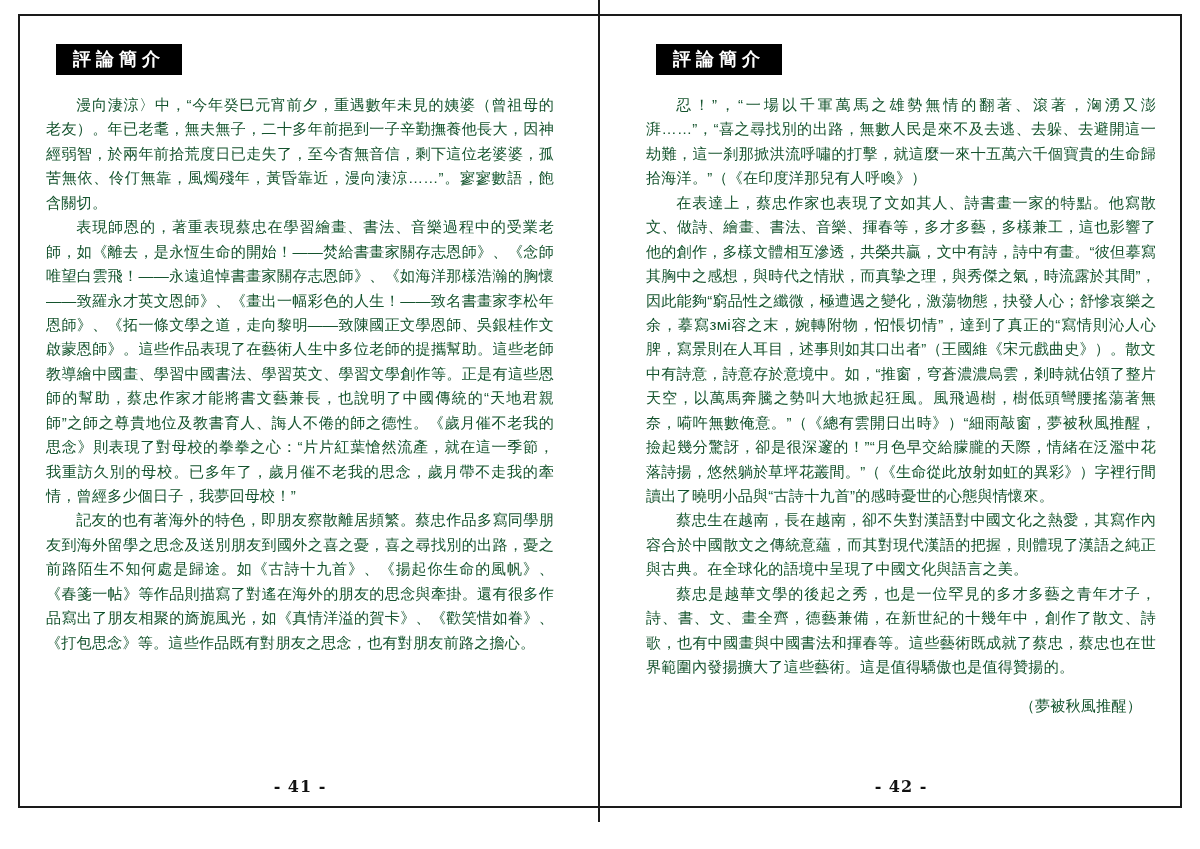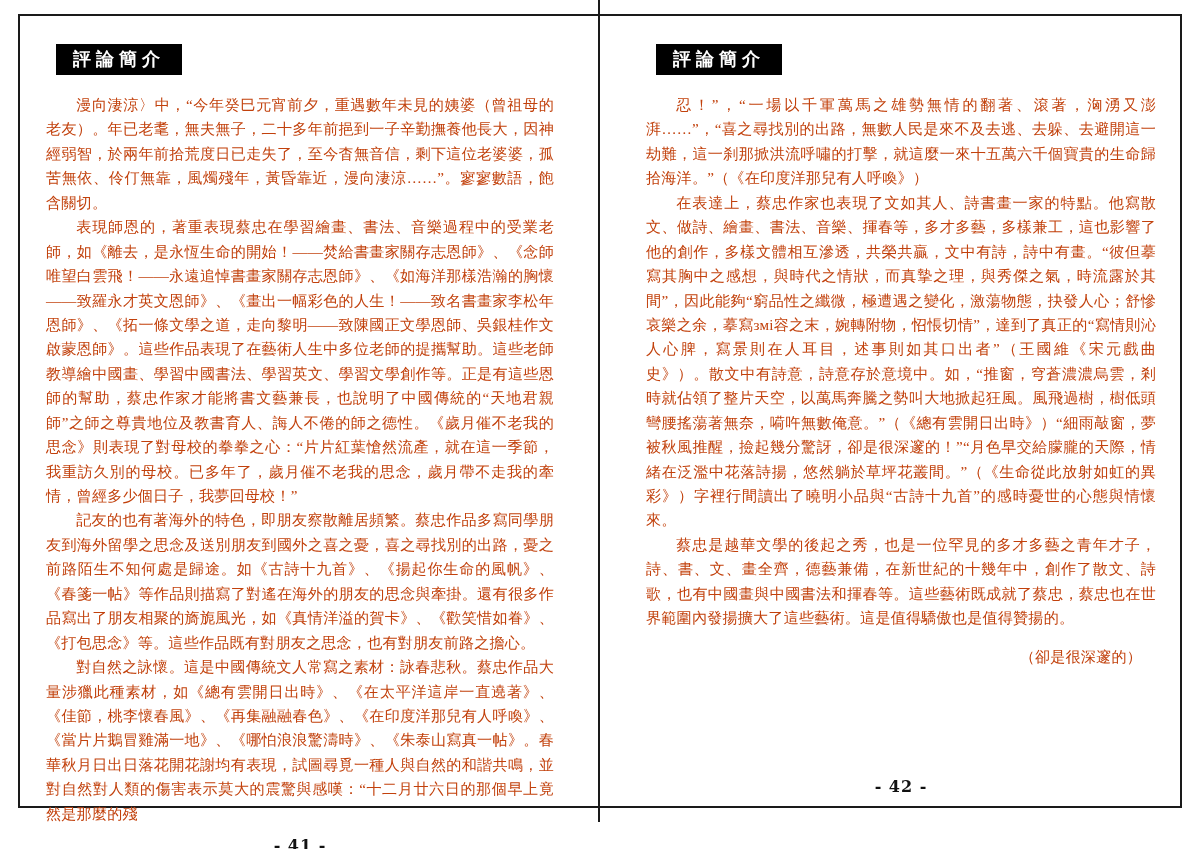--- a/index.html
+++ b/index.html
@@ -82,27 +82,27 @@
     position: absolute;
     left: -5px;
     top: 4px;
     width: 100%;
     height: 100%;
     border: 1px solid #000;
     background: transparent;
     z-index: -1;
   }
   .body-text {
-    font-family: Liberation Serif, serif;
+    font-family: Liberation Sans, sans-serif;
     font-size: 15.1px;
     line-height: 1.62;
     text-align: justify;
     text-justify: inter-ideograph;
     letter-spacing: 0.2px;
-    color: #c2410c;
+    color: #14532d;
   }
   .body-text p {
     margin: 0;
     text-indent: 2em;
   }
   .body-text p.right-align {
     text-indent: 0;
     text-align: right;
     margin-top: 14px;
     padding-right: 14px;
@@ -124,33 +124,33 @@
 <div class="spread">
 
   <div class="page page-left">
     <div class="page-frame"></div>
     <div class="page-inner">
       <div class="header-badge">評論簡介</div>
       <div class="body-text">
         <p>漫向淒涼〉中，“今年癸巳元宵前夕，重遇數年未見的姨婆（曾祖母的老友）。年已老耄，無夫無子，二十多年前挹到一子辛勤撫養他長大，因神經弱智，於兩年前拾荒度日已走失了，至今杳無音信，剩下這位老婆婆，孤苦無依、伶仃無靠，風燭殘年，黃昏靠近，漫向淒涼……”。寥寥數語，飽含關切。</p>
         <p>表現師恩的，著重表現蔡忠在學習繪畫、書法、音樂過程中的受業老師，如《離去，是永恆生命的開始！——焚給書畫家關存志恩師》、《念師唯望白雲飛！——永遠追悼書畫家關存志恩師》、《如海洋那樣浩瀚的胸懷——致羅永才英文恩師》、《畫出一幅彩色的人生！——致名書畫家李松年恩師》、《拓一條文學之道，走向黎明——致陳國正文學恩師、吳銀桂作文啟蒙恩師》。這些作品表現了在藝術人生中多位老師的提攜幫助。這些老師教導繪中國畫、學習中國書法、學習英文、學習文學創作等。正是有這些恩師的幫助，蔡忠作家才能將書文藝兼長，也說明了中國傳統的“天地君親師”之師之尊貴地位及教書育人、誨人不倦的師之德性。《歲月催不老我的思念》則表現了對母校的拳拳之心：“片片紅葉愴然流產，就在這一季節，我重訪久別的母校。已多年了，歲月催不老我的思念，歲月帶不走我的牽情，曾經多少個日子，我夢回母校！”</p>
         <p>記友的也有著海外的特色，即朋友察散離居頻繁。蔡忠作品多寫同學朋友到海外留學之思念及送別朋友到國外之喜之憂，喜之尋找別的出路，憂之前路陌生不知何處是歸途。如《古詩十九首》、《揚起你生命的風帆》、《春箋一帖》等作品則描寫了對遙在海外的朋友的思念與牽掛。還有很多作品寫出了朋友相聚的旖旎風光，如《真情洋溢的賀卡》、《歡笑惜如眷》、《打包思念》等。這些作品既有對朋友之思念，也有對朋友前路之擔心。</p>
-        <p>對自然之詠懷。這是中國傳統文人常寫之素材：詠春悲秋。蔡忠作品大量涉獵此種素材，如《總有雲開日出時》、《在太平洋這岸一直遶著》、《佳節，桃李懷春風》、《再集融融春色》、《在印度洋那兒有人呼喚》、《當片片鵝冒雞滿一地》、《哪怕浪浪驚濤時》、《朱泰山寫真一帖》。春華秋月日出日落花開花謝均有表現，試圖尋覓一種人與自然的和諧共鳴，並對自然對人類的傷害表示莫大的震驚與感嘆：“十二月廿六日的那個早上竟然是那麼的殘</p>
       </div>
       <div class="page-number">- 41 -</div>
     </div>
   </div>
 
   <div class="page page-right">
     <div class="page-frame"></div>
     <div class="page-inner">
       <div class="header-badge">評論簡介</div>
       <div class="body-text">
         <p>忍！”，“一場以千軍萬馬之雄勢無情的翻著、滾著，洶湧又澎湃……”，“喜之尋找別的出路，無數人民是來不及去逃、去躲、去避開這一劫難，這一刹那掀洪流呼嘯的打擊，就這麼一來十五萬六千個寶貴的生命歸拾海洋。”（《在印度洋那兒有人呼喚》）</p>
         <p>在表達上，蔡忠作家也表現了文如其人、詩書畫一家的特點。他寫散文、做詩、繪畫、書法、音樂、揮春等，多才多藝，多樣兼工，這也影響了他的創作，多樣文體相互滲透，共榮共贏，文中有詩，詩中有畫。“彼但摹寫其胸中之感想，與時代之情狀，而真摯之理，與秀傑之氣，時流露於其間”，因此能夠“窮品性之纖微，極遭遇之變化，激蕩物態，抉發人心；舒慘哀樂之余，摹寫змі容之末，婉轉附物，怊悵切情”，達到了真正的“寫情則沁人心脾，寫景則在人耳目，述事則如其口出者”（王國維《宋元戲曲史》）。散文中有詩意，詩意存於意境中。如，“推窗，穹蒼濃濃烏雲，剎時就佔領了整片天空，以萬馬奔騰之勢叫大地掀起狂風。風飛過樹，樹低頭彎腰搖蕩著無奈，嗬吘無數俺意。”（《總有雲開日出時》）“細雨敲窗，夢被秋風推醒，撿起幾分驚訝，卻是很深邃的！”“月色早交給朦朧的天際，情緒在泛濫中花落詩揚，悠然躺於草坪花叢間。”（《生命從此放射如虹的異彩》）字裡行間讀出了曉明小品與“古詩十九首”的感時憂世的心態與情懷來。</p>
+        <p>蔡忠生在越南，長在越南，卻不失對漢語對中國文化之熱愛，其寫作內容合於中國散文之傳統意蘊，而其對現代漢語的把握，則體現了漢語之純正與古典。在全球化的語境中呈現了中國文化與語言之美。</p>
         <p>蔡忠是越華文學的後起之秀，也是一位罕見的多才多藝之青年才子，詩、書、文、畫全齊，德藝兼備，在新世紀的十幾年中，創作了散文、詩歌，也有中國畫與中國書法和揮春等。這些藝術既成就了蔡忠，蔡忠也在世界範圍內發揚擴大了這些藝術。這是值得驕傲也是值得贊揚的。</p>
-        <p class="right-align">（卻是很深邃的）</p>
+        <p class="right-align">（夢被秋風推醒）</p>
       </div>
       <div class="page-number">- 42 -</div>
     </div>
   </div>
 
 </div>
 
 </body></html>

